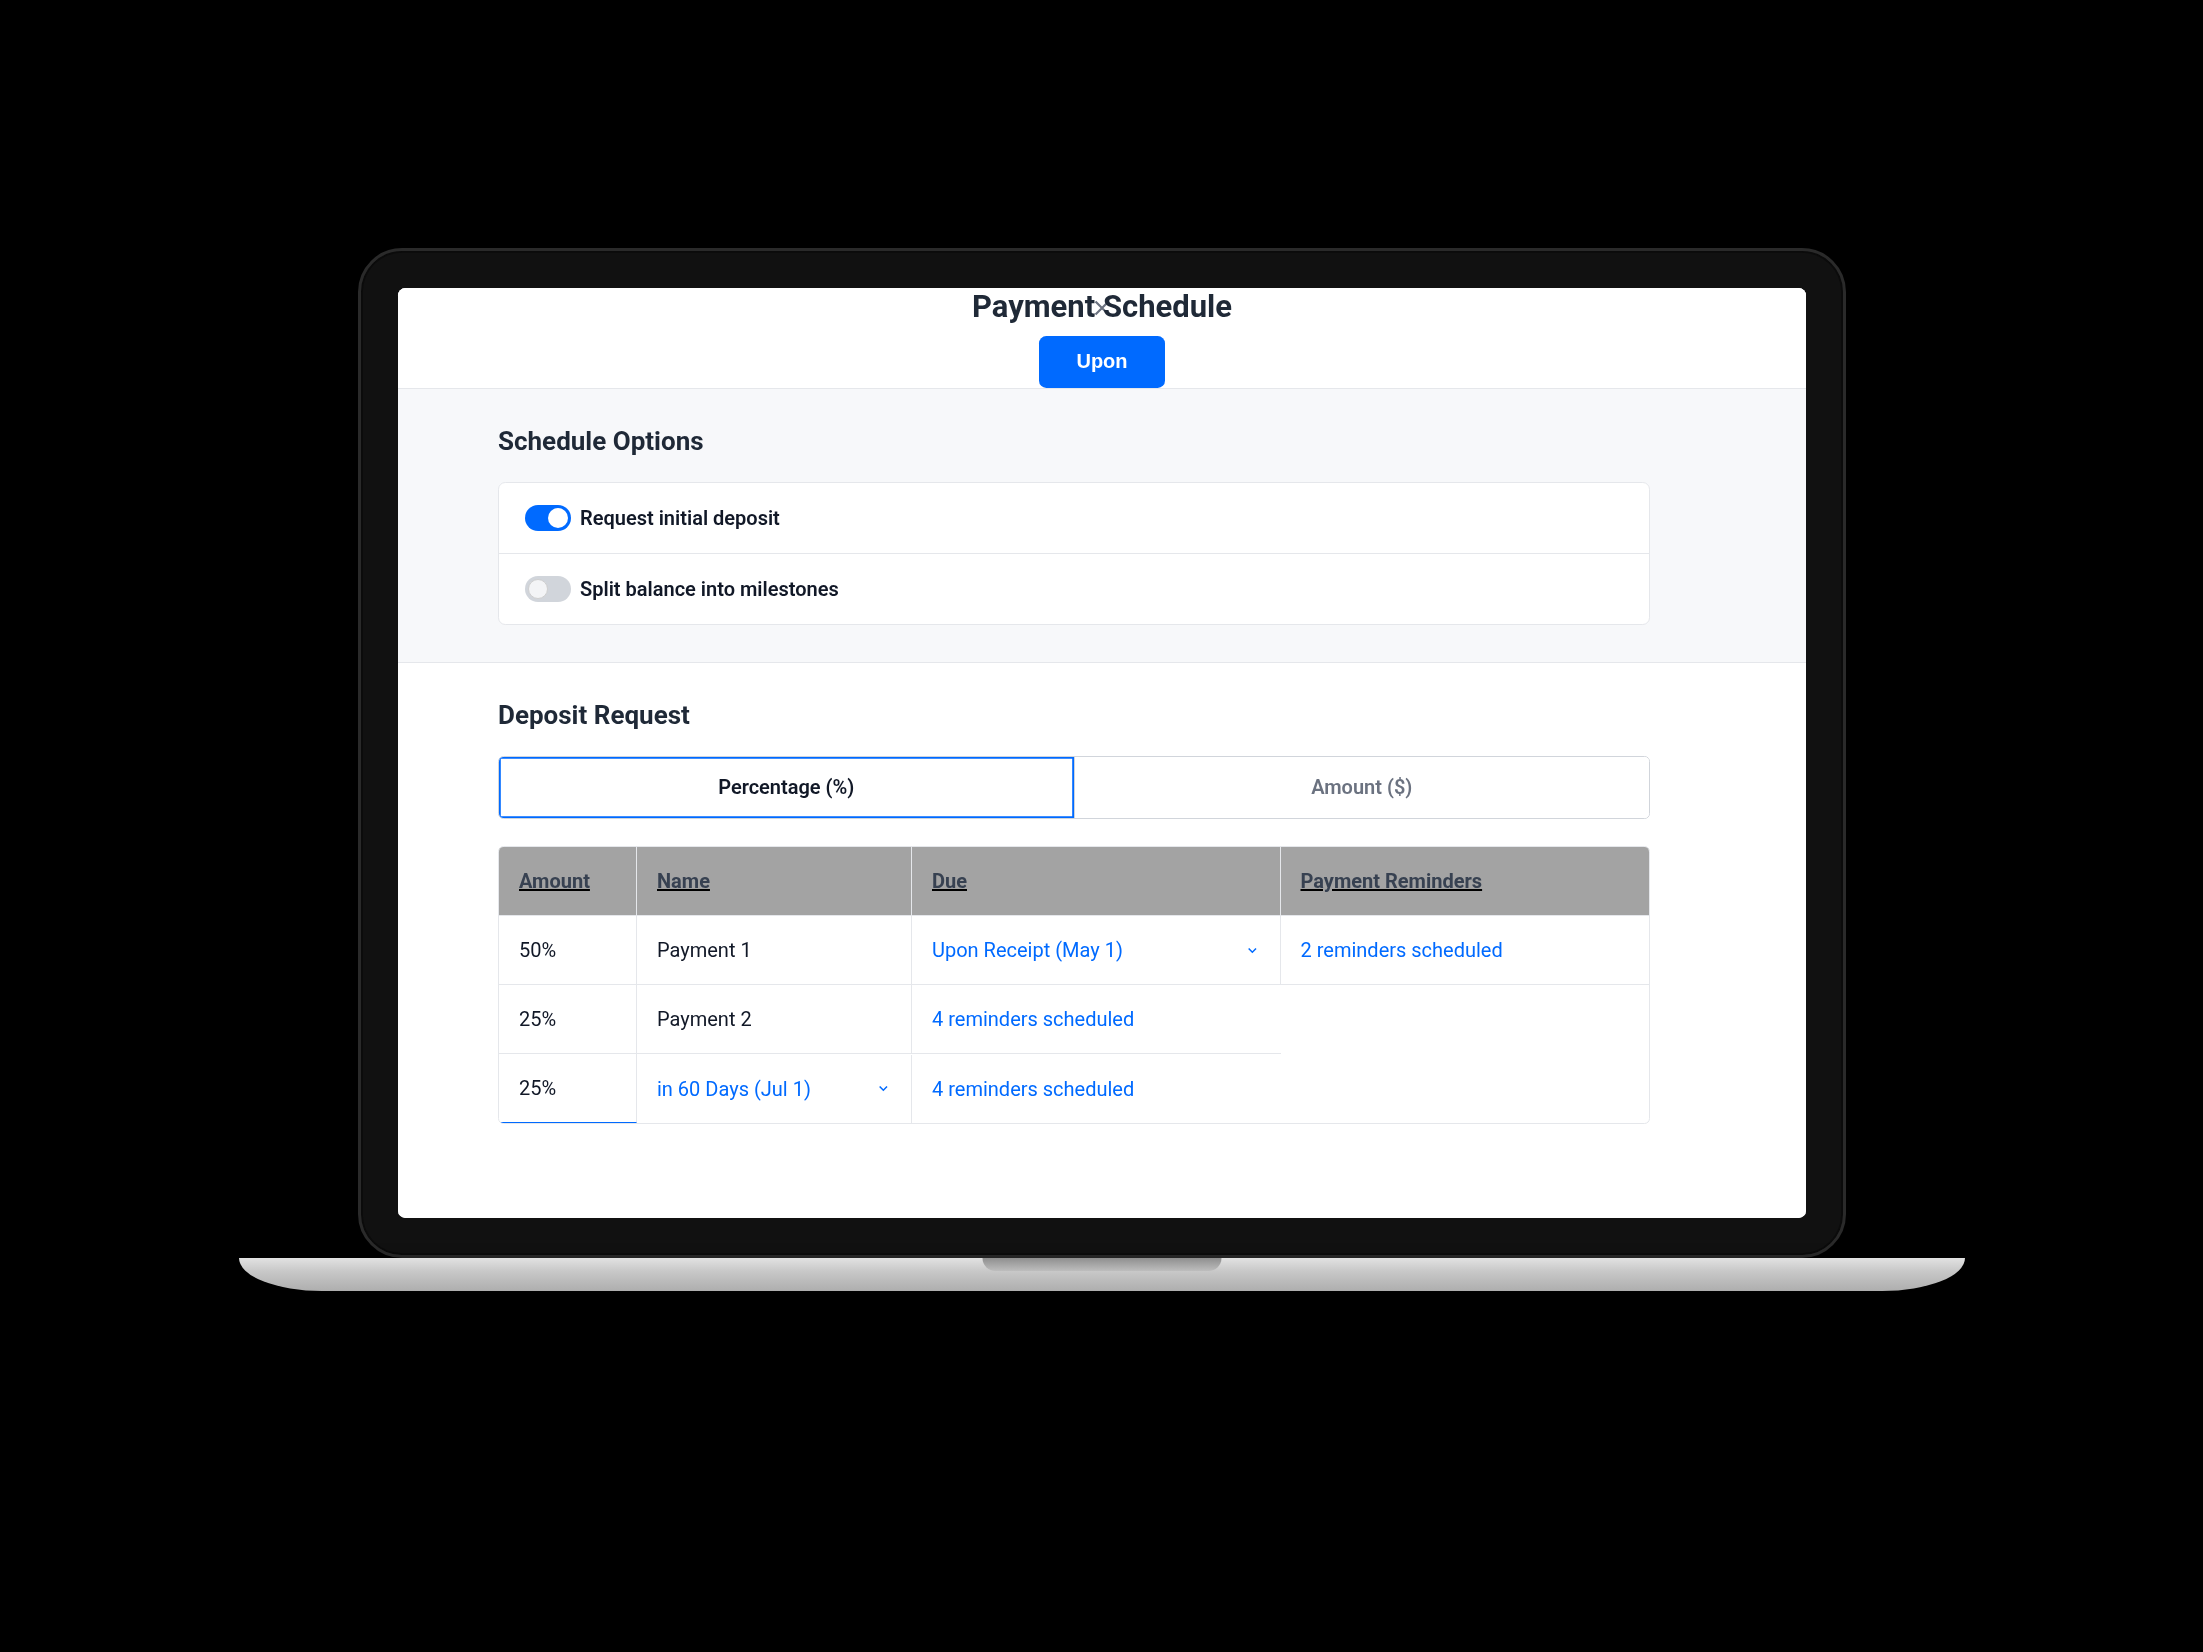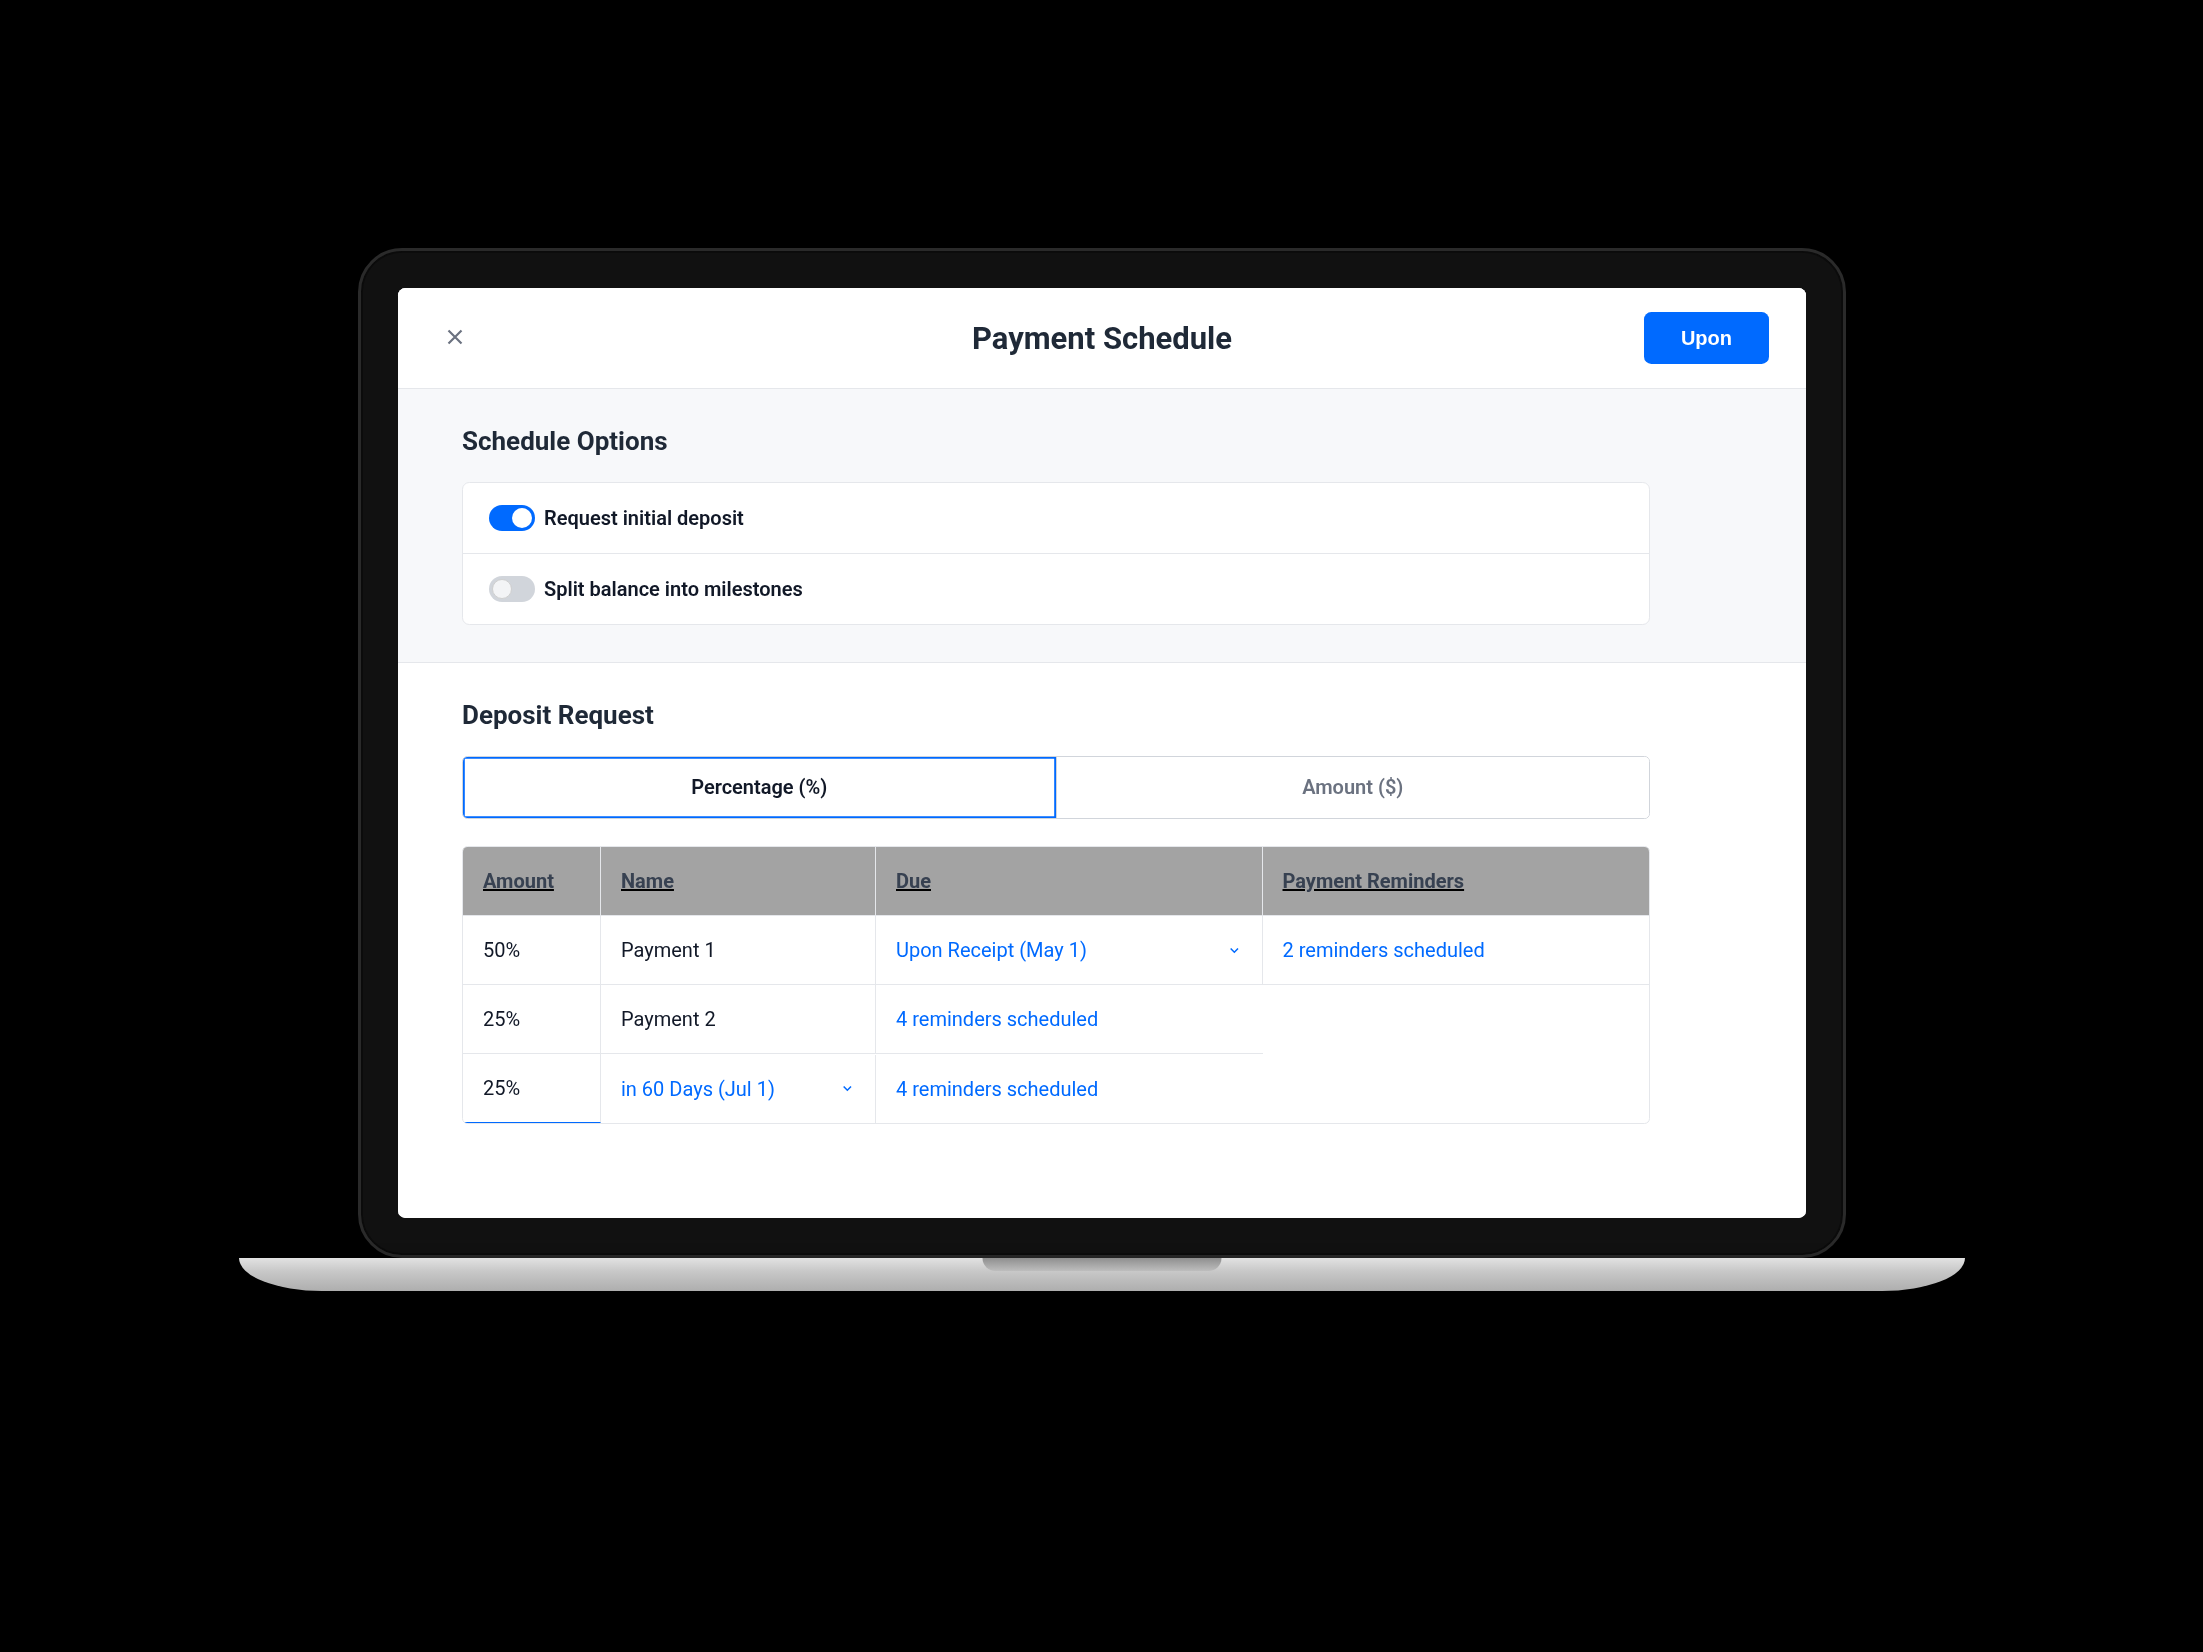--- a/index.html
+++ b/index.html
@@ -73,20 +73,21 @@
 
 .header {
   background: #fff;
   border-bottom: 0.9px solid #e5e7eb;
   height: 101px;
   display: flex;
   align-items: center;
   justify-content: space-between;
   padding: 0 37px;
   flex-shrink: 0;
+  flex-direction: column;
 }
 .close-icon svg { width: 26px; height: 26px; stroke: #6b7280; stroke-width: 2; }
 .close-btn { background: none; border: none; cursor: pointer; padding: 7.3px; display: flex; }
 .header-title {
   font-size: 31px;
   font-weight: 700;
   color: #1f2937;
   position: absolute;
   left: 50%;
   transform: translateX(-50%);
@@ -96,21 +97,21 @@
   color: #fff;
   border: none;
   border-radius: 7.3px;
   padding: 14.7px 37px;
   font-size: 20px;
   font-weight: 600;
   cursor: pointer;
 }
 
 
-.section-pad { padding: 37px 156px 37px 64px; }
+.section-pad { padding: 37px 156px 37px 100px; }
 .section-title {
   font-size: 26px;
   font-weight: 700;
   color: #1f2937;
   margin-bottom: 26px;
 }
 
 
 .options-card {
   background: #fff;

